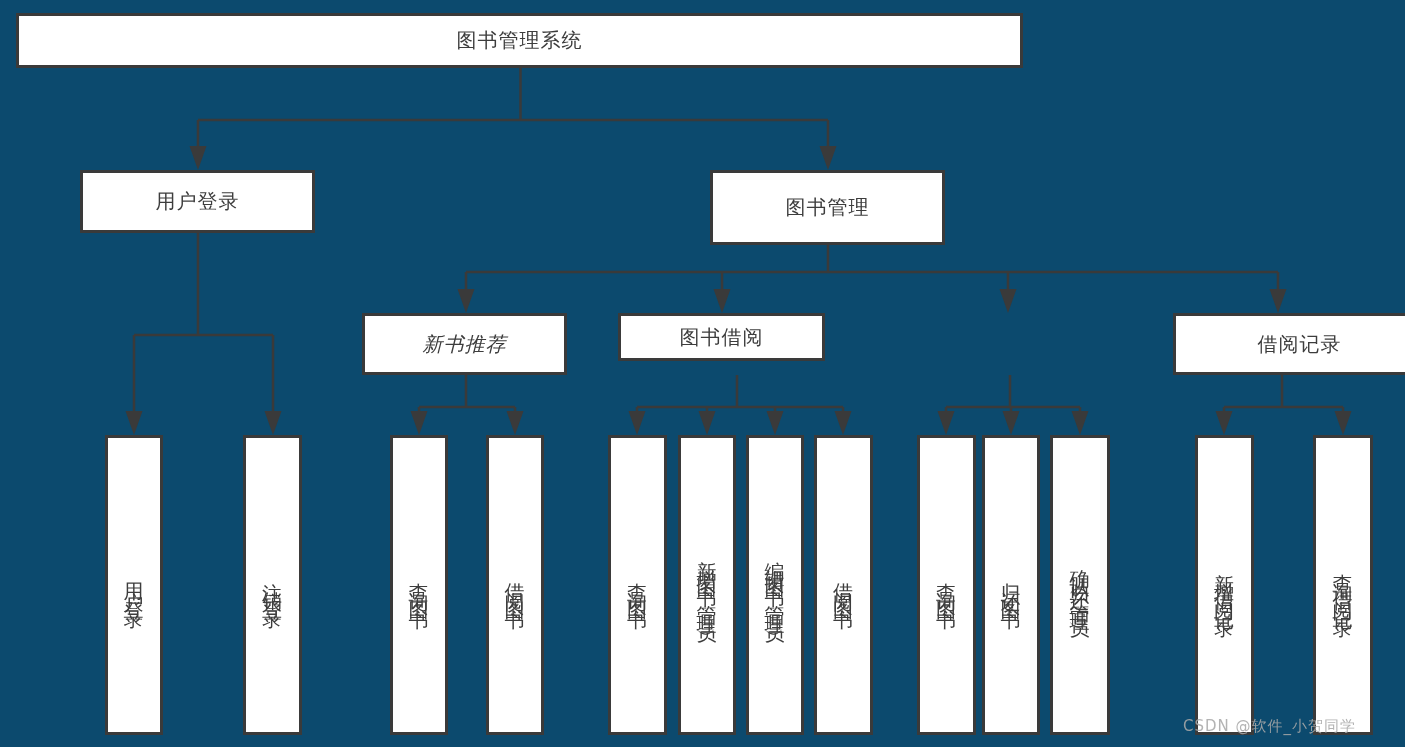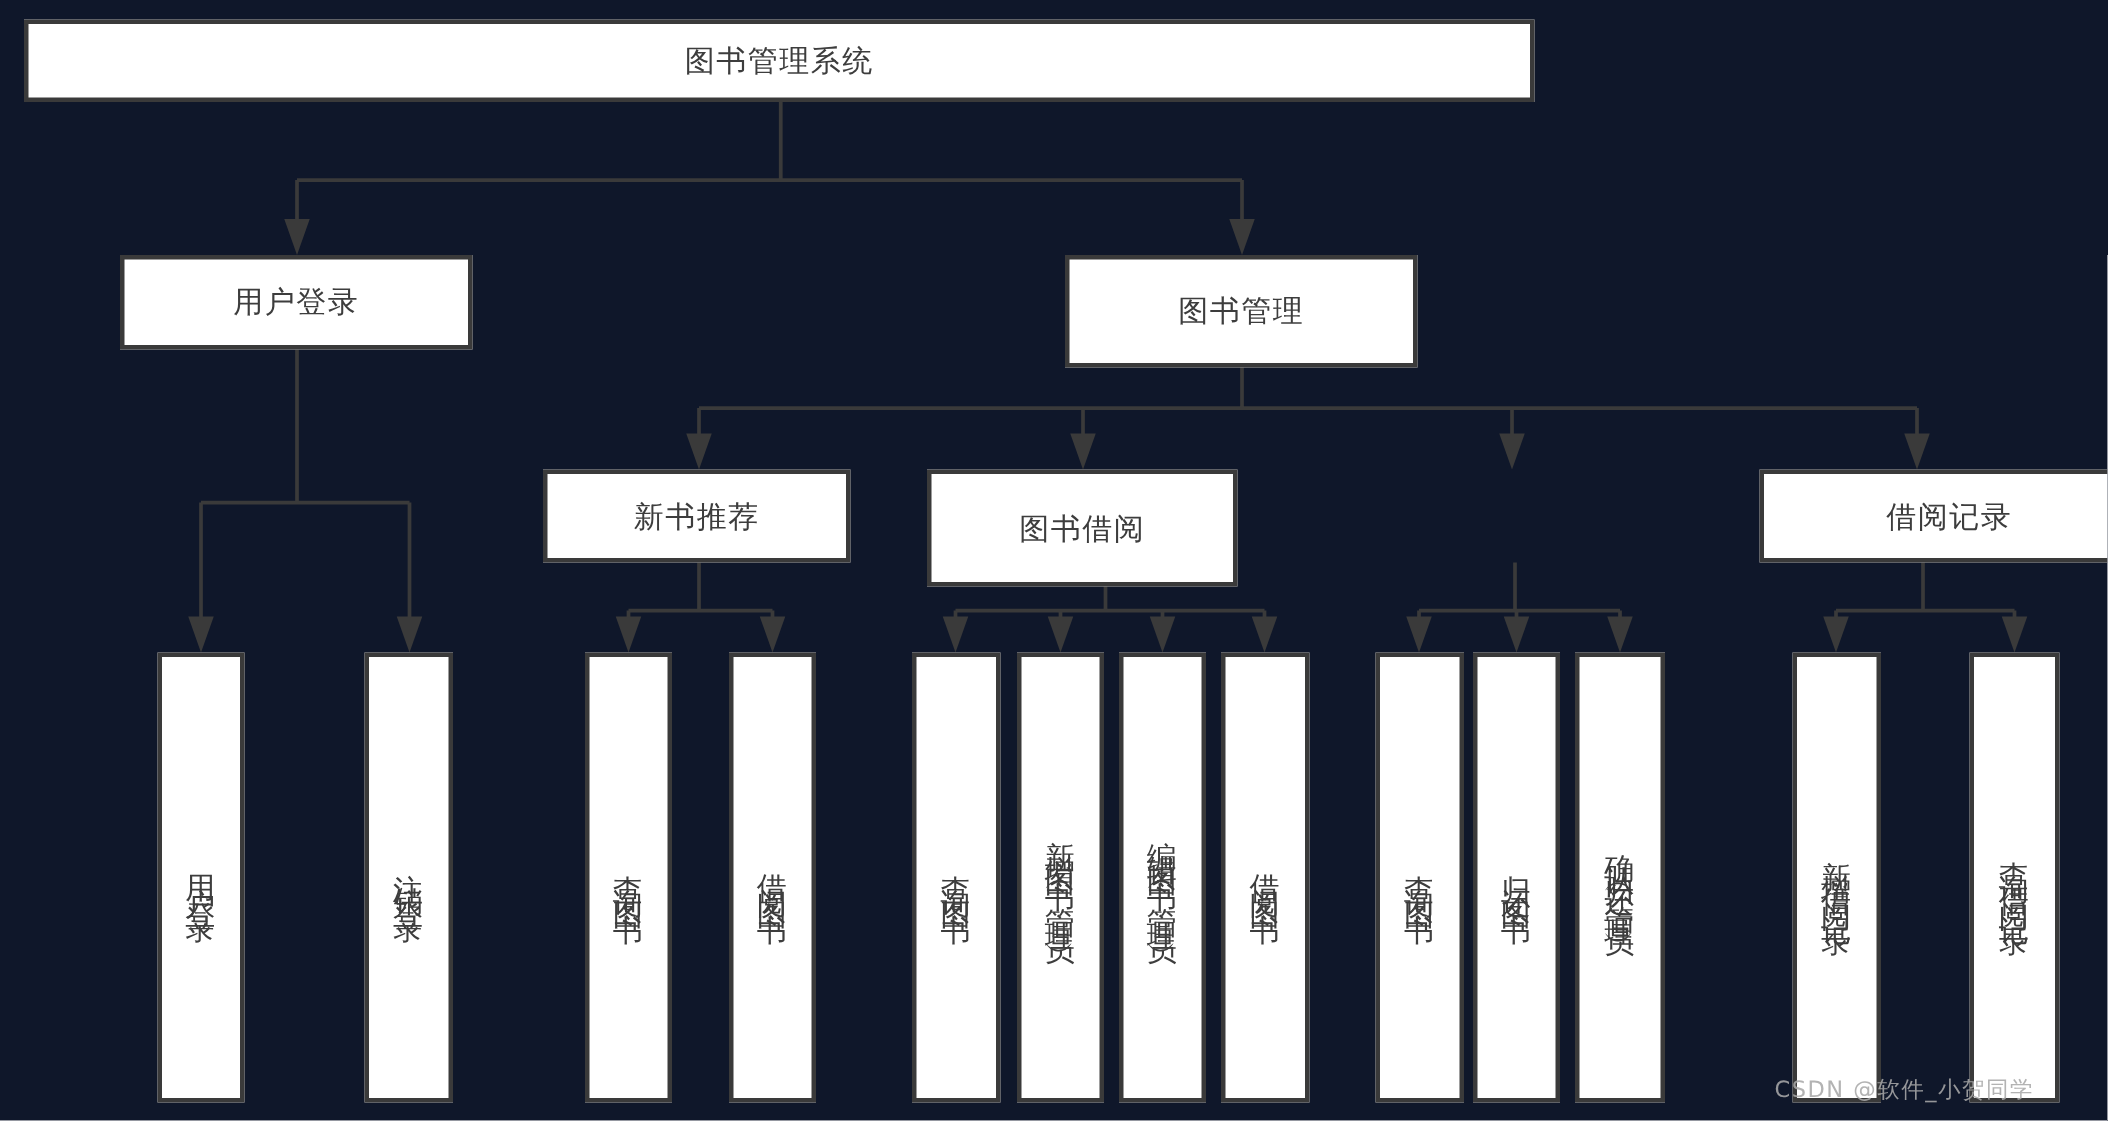--- a/index.html
+++ b/index.html
@@ -1,17 +1,17 @@
 <!DOCTYPE html>
 <html><head>
 <meta charset="utf-8">
 <style>
   html,body{margin:0;padding:0;background:#ffffff;}
   .stage{
-    position:relative;width:1405px;height:747px;background:#0f172a;
+    position:relative;width:1405px;height:747px;background:#0c4a6e;
     font-family:"DejaVu Sans","Liberation Sans",sans-serif;overflow:hidden;
   }
   .connectors{position:absolute;left:0;top:0;z-index:0;}
   .node{
     position:absolute;box-sizing:border-box;background:#ffffff;
     border:3px solid #3a3a3a;display:flex;align-items:center;justify-content:center;
     color:#3d3d3d;font-size:20px;z-index:1;
   }
   .htext{letter-spacing:1px;white-space:nowrap;}
   .vtext{
@@ -64,24 +64,24 @@
     <span class="htext">图书管理系统</span>
   </div>
 
   <div class="node" style="left:80px;top:170px;width:235px;height:63px;">
     <span class="htext">用户登录</span>
   </div>
   <div class="node" style="left:710px;top:170px;width:235px;height:75px;">
     <span class="htext">图书管理</span>
   </div>
 
-  <div class="node" style="left:362px;top:313px;width:205px;height:62px;">
+  <div class="node" style="left:362px;top:313px;width:205px;height:62px;font-style:italic;">
     <span class="htext">新书推荐</span>
   </div>
-  <div class="node" style="left:618px;top:313px;width:207px;height:78px;">
+  <div class="node" style="left:618px;top:313px;width:207px;height:48px;">
     <span class="htext">图书借阅</span>
   </div>
   <div class="node" style="left:1173px;top:313px;width:253px;height:62px;">
     <span class="htext">借阅记录</span>
   </div>
 
   <div class="node" style="left:105px;top:435px;width:58px;height:300px;">
     <span class="vtext">用户登录</span>
   </div>
   <div class="node" style="left:243px;top:435px;width:59px;height:300px;">

